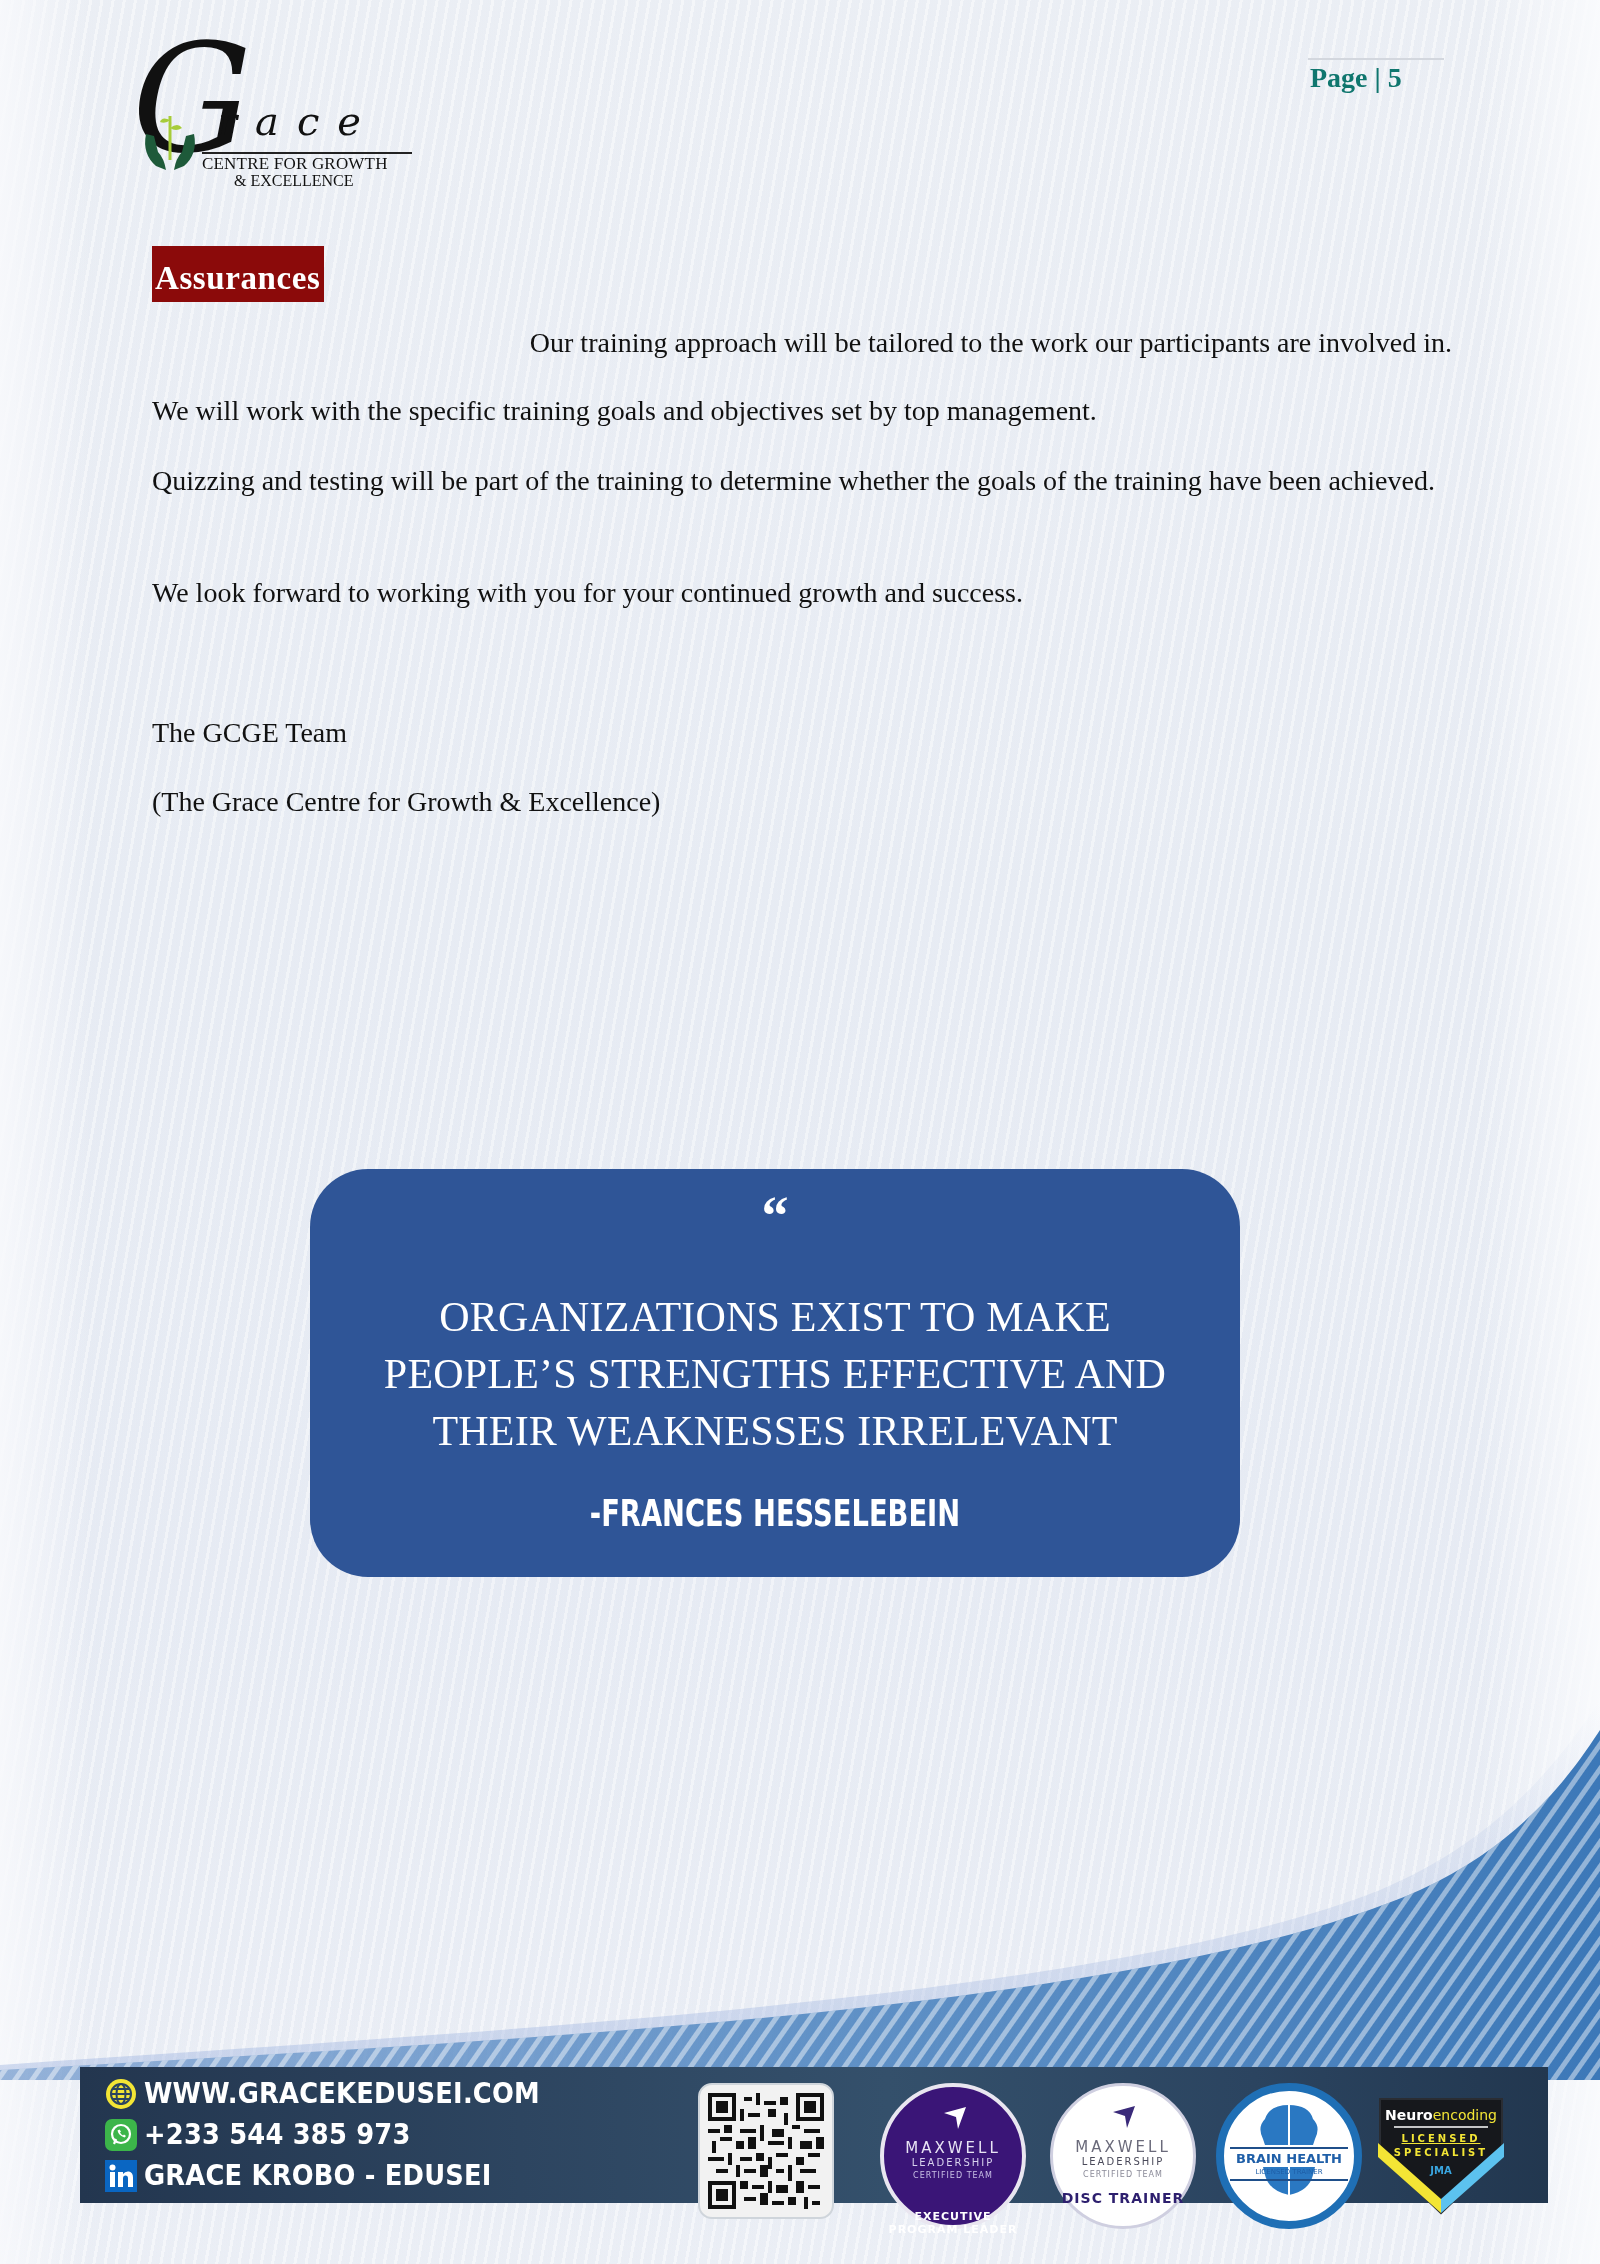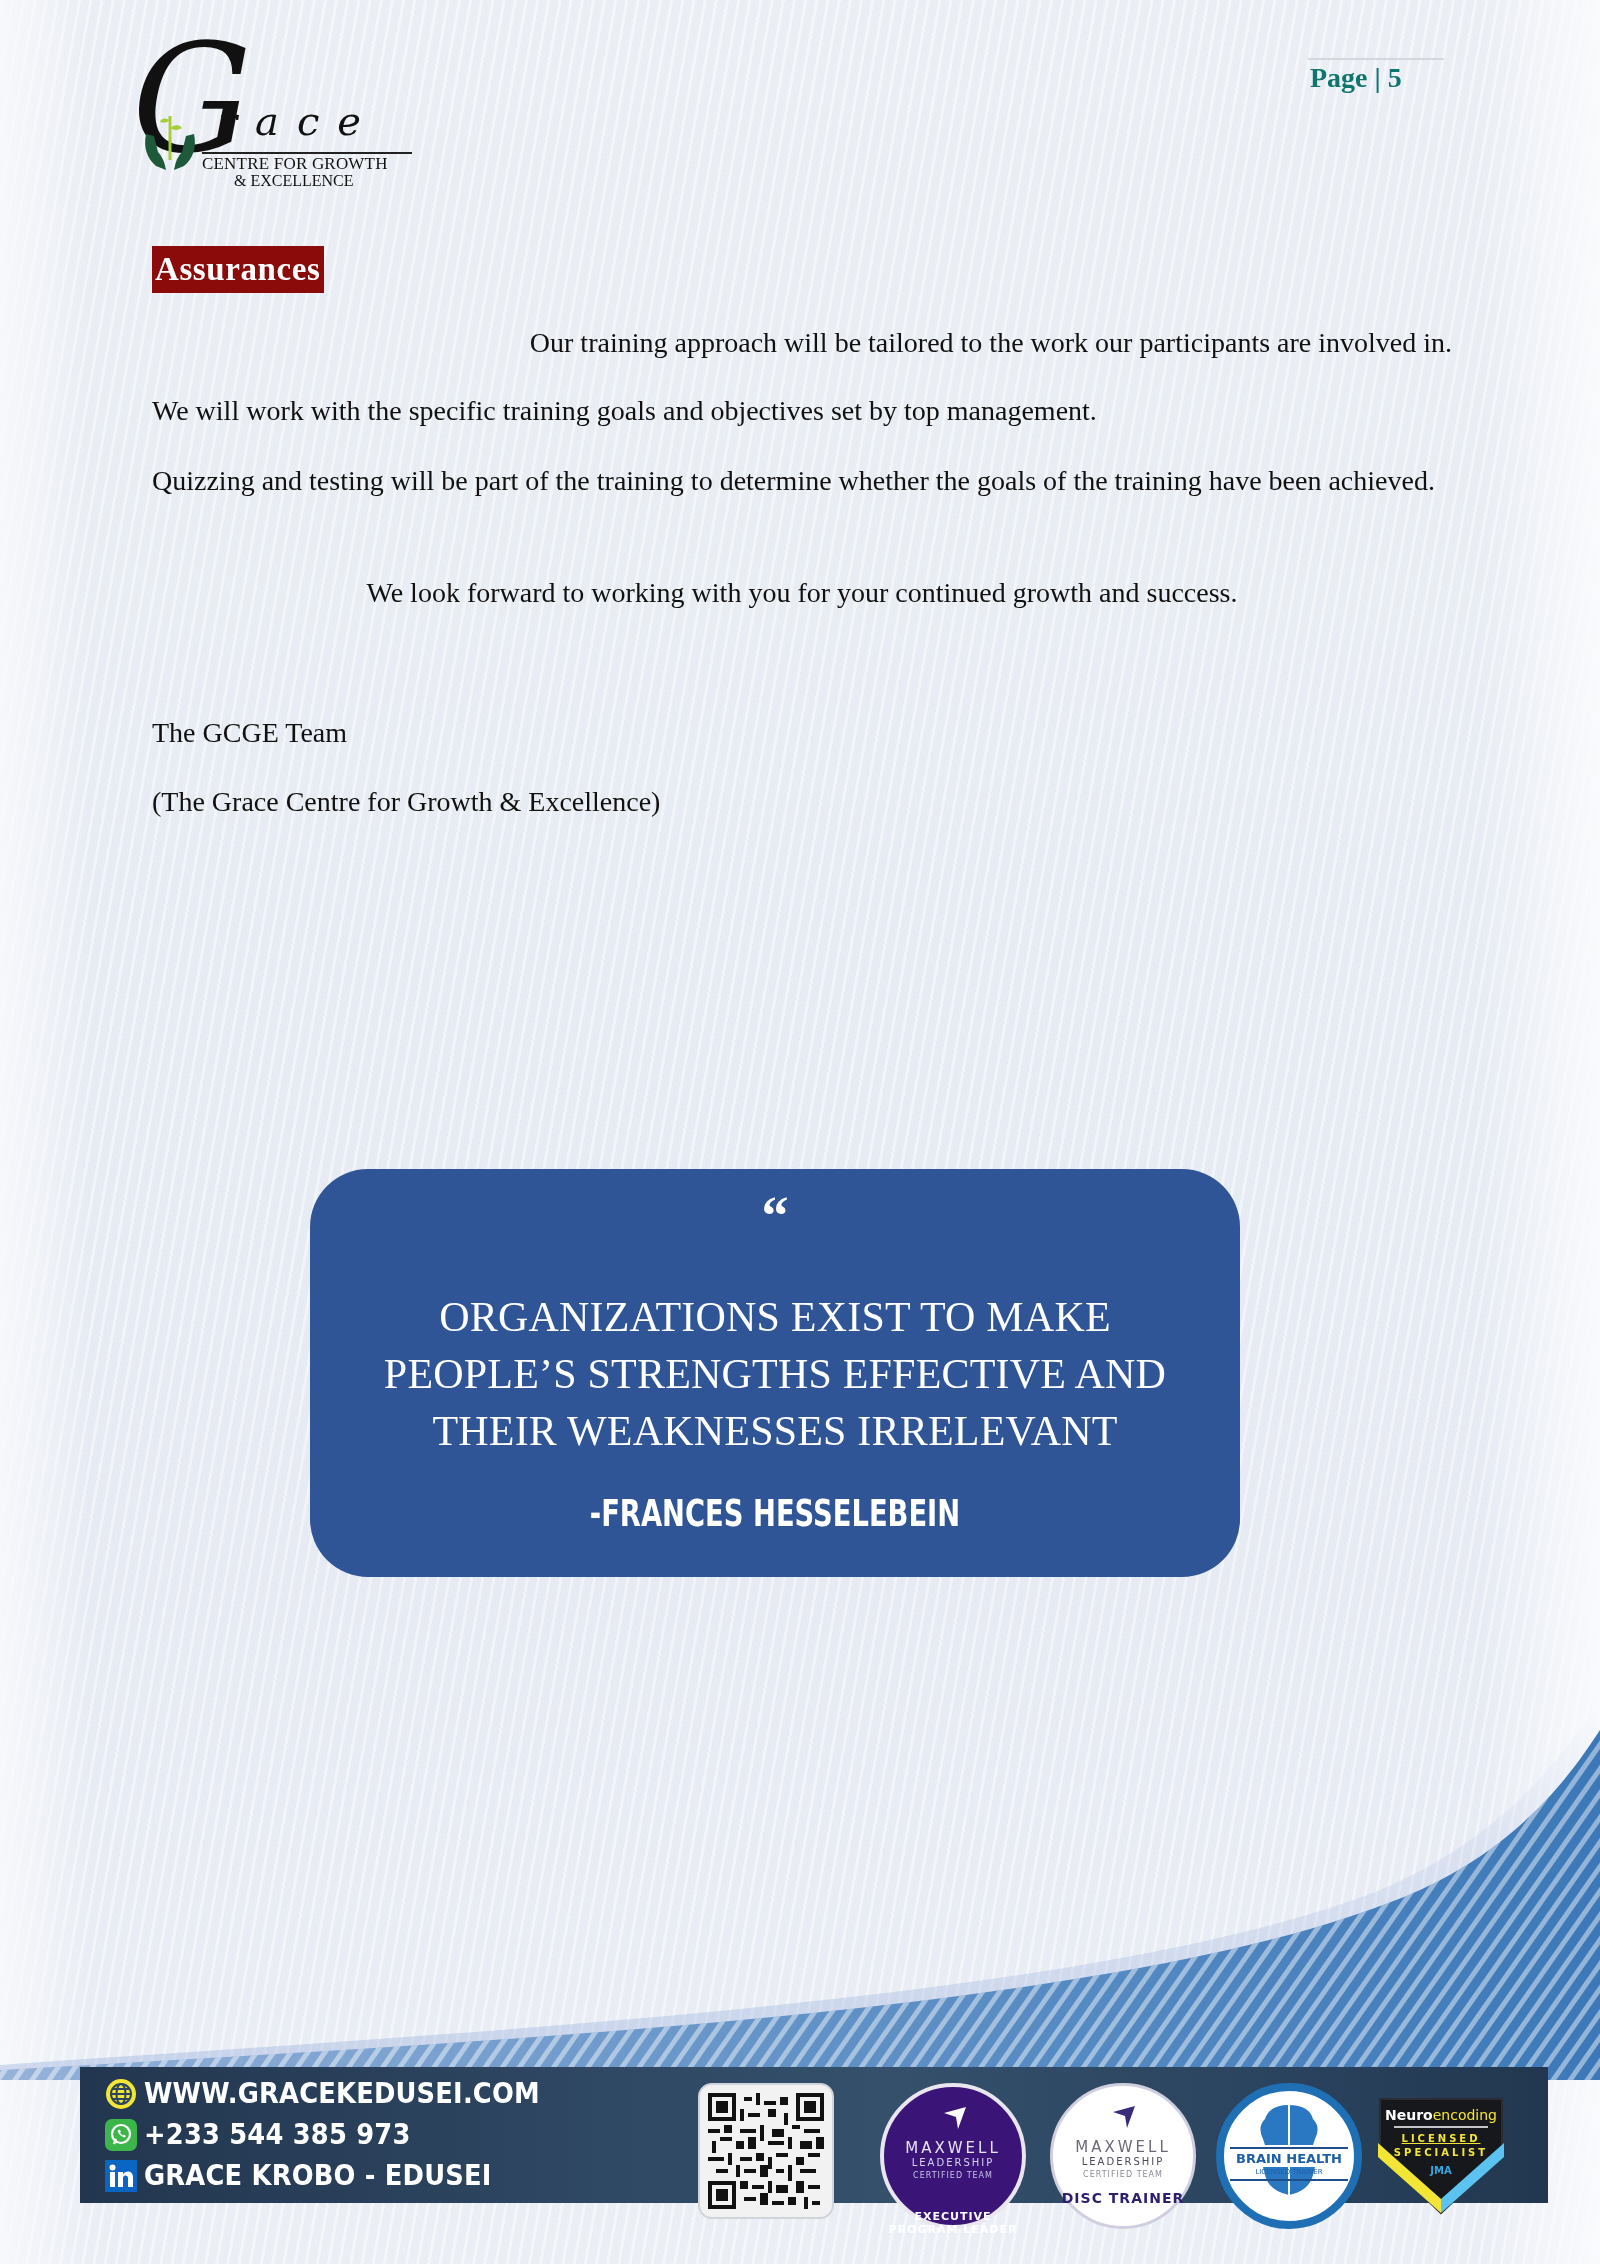--- a/index.html
+++ b/index.html
@@ -65,21 +65,21 @@
   .page-num {
     position: absolute; left: 1310px; top: 62px;
     font-family: "Liberation Serif", serif; font-weight: bold; font-size: 28px; color: #0f766e;
   }
 
   
   .heading {
     position: absolute; left: 152px; top: 246px;
     background: #8b0a0a; color: #fff;
     font-family: "Liberation Serif", serif; font-weight: bold;
-    font-size: 33px; padding: 4px 3px 3px 3px; letter-spacing: 0.6px; line-height: 1.2;
+    font-size: 33px; padding: 13px 3px 3px 3px; letter-spacing: 0.6px; line-height: 1.2;
   }
   .para {
     position: absolute; left: 152px; width: 1300px;
     font-family: "Liberation Serif", serif; font-size: 28px; line-height: 42px; color: #111;
   }
 
   
   .quote-box {
     position: absolute; left: 310px; top: 1169px; width: 930px; height: 408px;
     background: #2f5597; border-radius: 58px;
@@ -169,21 +169,21 @@
 </div>
 
 <div class="page-num-rule"></div>
 <div class="page-num">Page | 5</div>
 
 <div class="heading">Assurances</div>
 
 <p class="para" style="top:322px;text-align:right;">Our training approach will be tailored to the work our participants are involved in.</p>
 <p class="para" style="top:390px;">We will work with the specific training goals and objectives set by top management.</p>
 <p class="para" style="top:460px;">Quizzing and testing will be part of the training to determine whether the goals of the training have been achieved.</p>
-<p class="para" style="top:572px;text-align:center;">We look forward to working with you for your continued growth and success.</p>
+<p class="para" style="top:572px;">We look forward to working with you for your continued growth and success.</p>
 
 <p class="para" style="top:712px;">The GCGE Team</p>
 <p class="para" style="top:781px;">(The Grace Centre for Growth &amp; Excellence)</p>
 
 <div class="quote-box">
   <div class="quote-mark">“</div>
   <div class="quote-text">
     <div>ORGANIZATIONS EXIST TO MAKE</div>
     <div>PEOPLE’S STRENGTHS EFFECTIVE AND</div>
     <div>THEIR WEAKNESSES IRRELEVANT</div>

